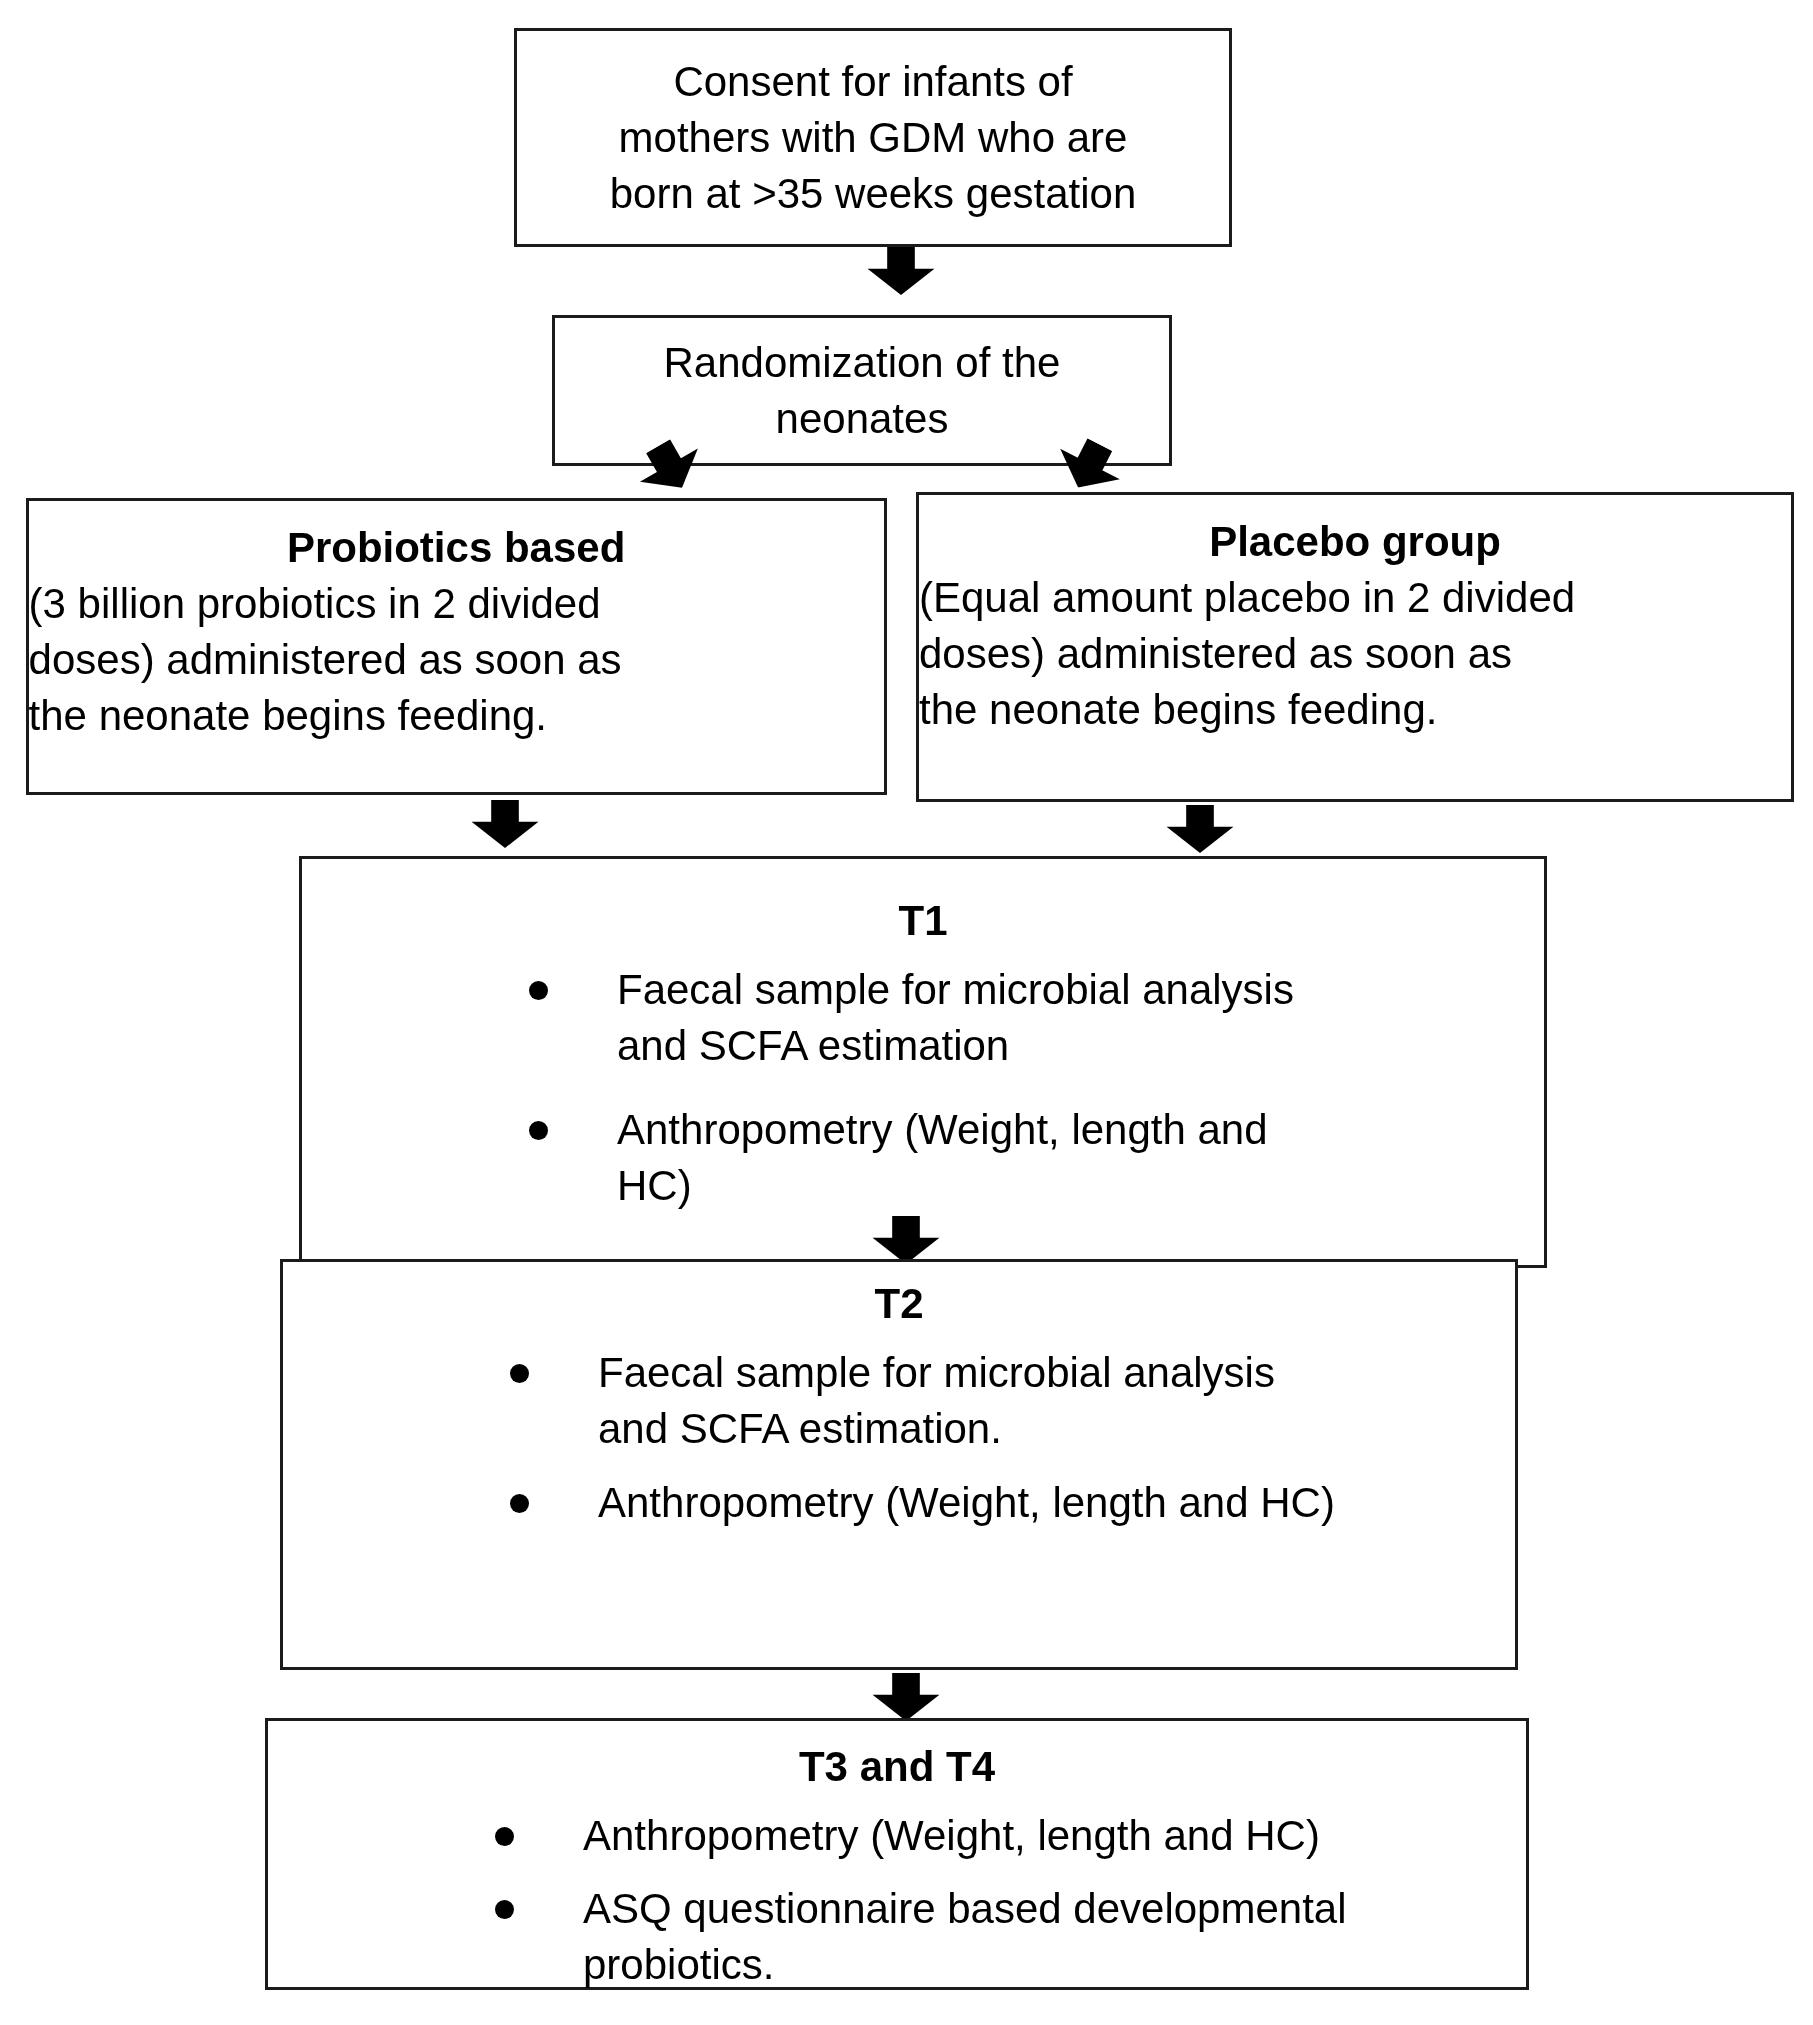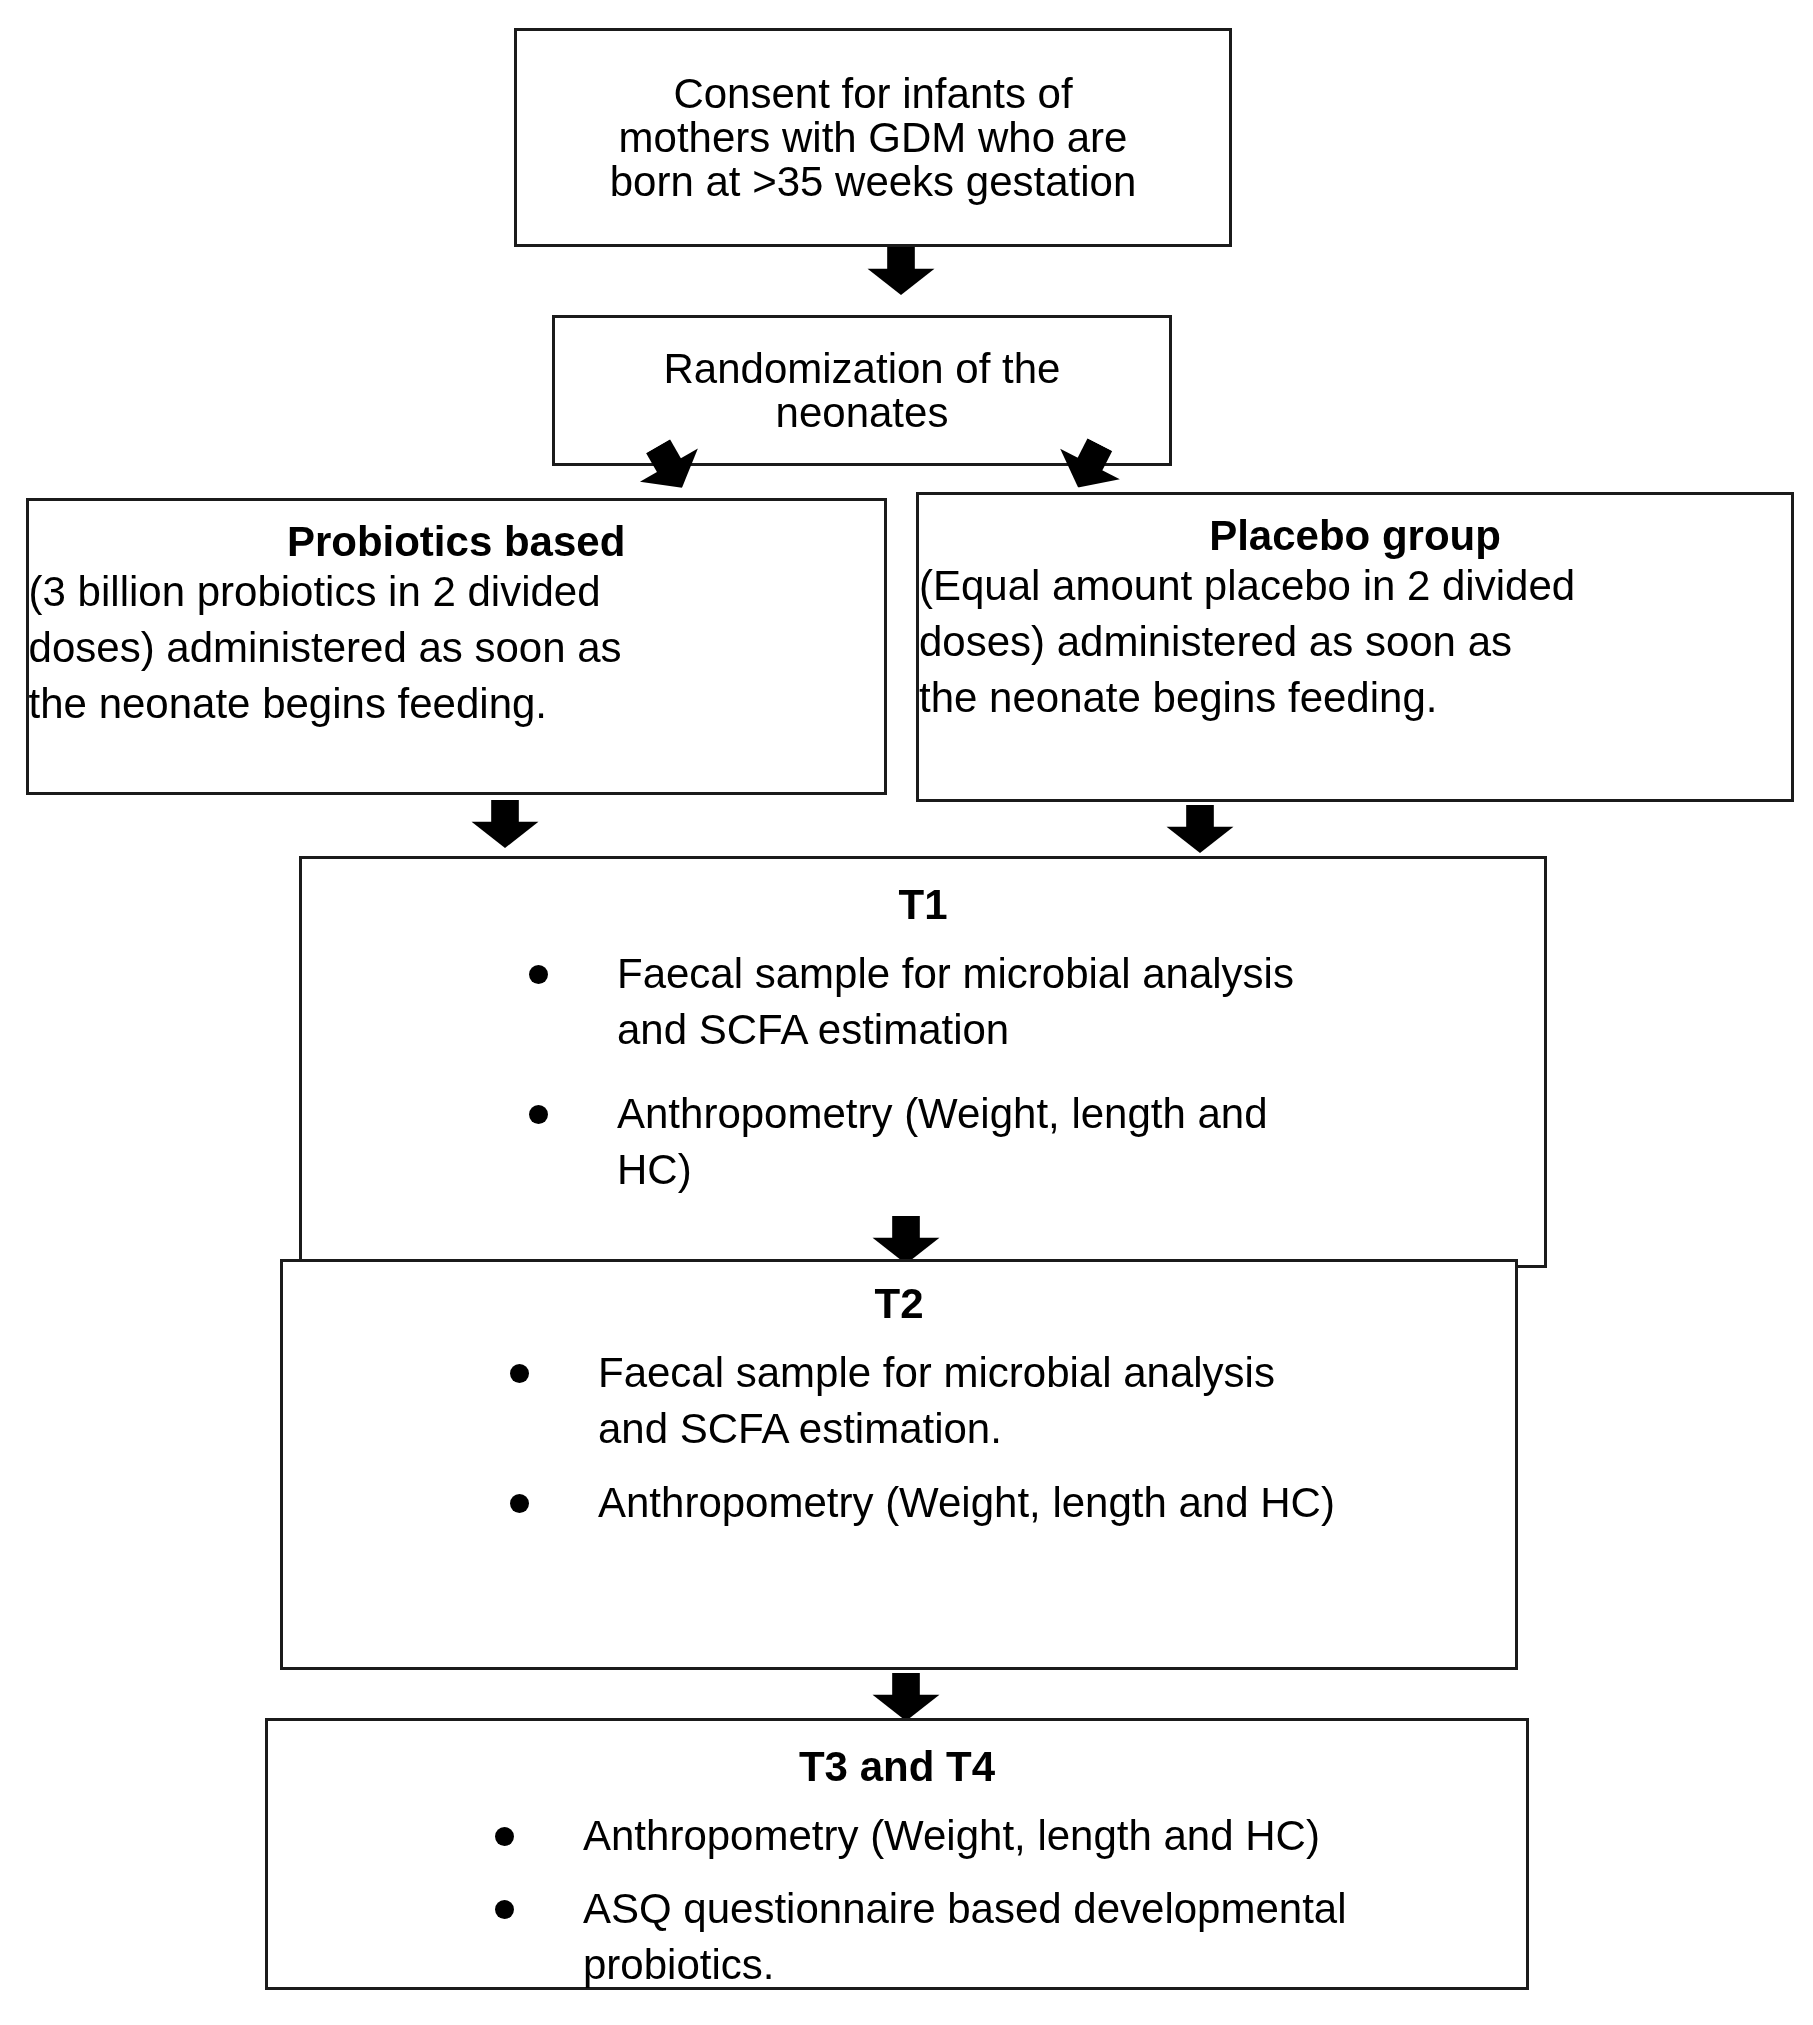--- a/index.html
+++ b/index.html
@@ -19,21 +19,21 @@
     box-sizing: border-box;
   }
   .center-col {
     display: flex;
     flex-direction: column;
     align-items: center;
     justify-content: center;
   }
   .txt {
     font-size: 42px;
-    line-height: 44px;
+    line-height: 56px;
     white-space: pre-line;
   }
   .txt-center { text-align: center; }
   .bold { font-weight: bold; }
   .group-body {
     font-size: 42px;
     line-height: 56px;
     white-space: pre-line;
     padding-right: 7.3px;
   }
@@ -134,21 +134,21 @@
     </svg>
   </div>
 
   <div class="arrow" style="left:1165px; top:805px;">
     <svg viewBox="0 0 96 66" xmlns="http://www.w3.org/2000/svg">
       <rect x="29" y="0" width="38" height="32" fill="#000"></rect>
       <polygon points="2,30 94,30 48,66" fill="#000"></polygon>
     </svg>
   </div>
 
-  <div class="box" style="left:299px; top:856px; width:1248px; height:412px; padding-top:18px;">
+  <div class="box" style="left:299px; top:856px; width:1248px; height:412px; padding-top:34px;">
     <div class="t-title">T1</div>
     <ul class="bullets gap-lg">
       <li>Faecal sample for microbial analysis
 and SCFA estimation</li>
       <li>Anthropometry (Weight, length and
 HC)</li>
     </ul>
   </div>
 
   <div class="arrow" style="left:871px; top:1216px;">

